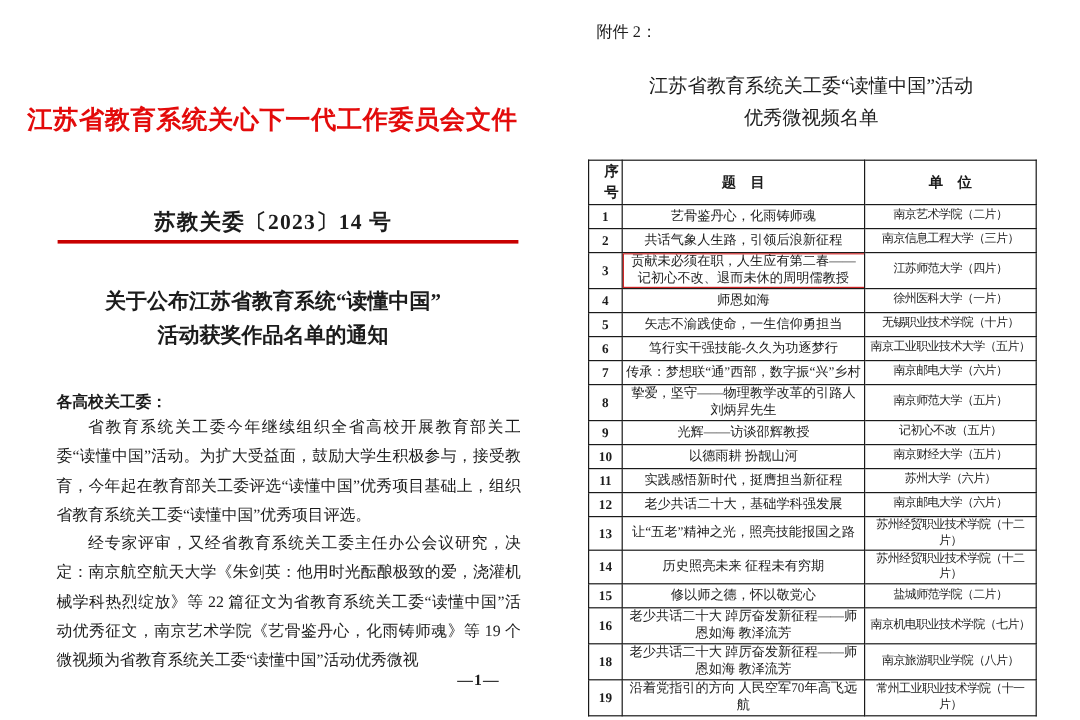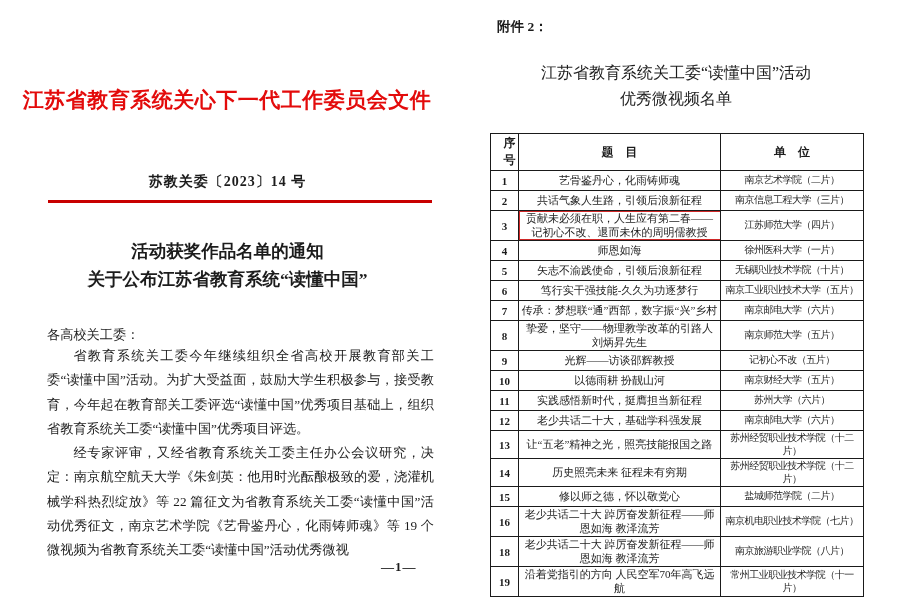--- a/index.html
+++ b/index.html
@@ -8,34 +8,34 @@
   .canvas { position:relative; width:900px; height:600px; background:#fff; }
   .page { position:absolute; top:0; height:600px; background:#fff; }
   .page-left  { left:0;   width:455px;padding-left:37px; }
   .page-right { left:455px; width:445px; }
 
   
   .red-header { position:absolute; left:20px; top:86px; width:414px; text-align:center;
                 font-size:21px; font-weight:bold; color:var(--red-main,#e30b0b);
                 letter-spacing:0.5px; }
   .doc-no { position:absolute; left:0; top:173px; width:455px; text-align:center;
-            font-size:14px; font-weight:bold; letter-spacing:1px; }
+            font-size:18px; font-weight:bold; letter-spacing:1px; }
   .red-rule { position:absolute; left:48px; top:200px; width:384px; height:3px;
               background:var(--red-rule,#c80000); }
   .doc-title { position:absolute; left:0; top:237px; width:455px; text-align:center;
                font-size:17.5px; font-weight:bold; line-height:28px; }
-  .salutation { position:absolute; left:47px; top:326px; font-size:13.2px; font-weight:400; }
+  .salutation { position:absolute; left:47px; top:326px; font-size:13.2px; font-weight:700; }
   .body-block { position:absolute; left:47px; top:344px; width:387px;
                 font-size:13.2px; line-height:24.3px; text-align:justify; }
   .body-block p { text-indent:2em; margin:0; }
   .page-no { position:absolute; left:381px; top:559px; font-size:13px; font-weight:bold;
              letter-spacing:1px; }
 
   
-  .attach { position:absolute; left:42px; top:18px; font-size:13.5px; font-weight:bold; }
+  .attach { position:absolute; left:42px; top:18px; font-size:13.5px; font-weight:normal; }
   .r-title { position:absolute; left:0; top:60px; width:442px; text-align:center;
              font-size:16px; font-weight:normal; line-height:26px; }
   table.award-table { position:absolute; left:35px; top:133px; width:373px;
                       border-collapse:collapse; table-layout:fixed; }
   .award-table th, .award-table td { border:1px solid #1a1a1a; text-align:center;
                       vertical-align:middle; padding:1px 2px; overflow:hidden; }
   .award-table th { font-size:12px; font-weight:bold; height:23px; }
   .award-table td { height:20px; }
   td.c-no    { font-size:11px; font-weight:bold; }
   th.c-no    { width:28px;padding-left:12px; }
@@ -49,22 +49,22 @@
 </head>
 <body>
 
 <div class="canvas">
 
   <div class="page page-left">
     <div class="red-header">江苏省教育系统关心下一代工作委员会文件</div>
     <div class="doc-no">苏教关委〔2023〕14 号</div>
     <div class="red-rule"></div>
     <div class="doc-title">
+      <div>关于公布江苏省教育系统“读懂中国”</div>
       <div>活动获奖作品名单的通知</div>
-      <div>关于公布江苏省教育系统“读懂中国”</div>
     </div>
     <div class="salutation">各高校关工委：</div>
     <div class="body-block">
       <p>省教育系统关工委今年继续组织全省高校开展教育部关工委“读懂中国”活动。为扩大受益面，鼓励大学生积极参与，接受教育，今年起在教育部关工委评选“读懂中国”优秀项目基础上，组织省教育系统关工委“读懂中国”优秀项目评选。</p>
       <p>经专家评审，又经省教育系统关工委主任办公会议研究，决定：南京航空航天大学《朱剑英：他用时光酝酿极致的爱，浇灌机械学科热烈绽放》等 22 篇征文为省教育系统关工委“读懂中国”活动优秀征文，南京艺术学院《艺骨鉴丹心，化雨铸师魂》等 19 个微视频为省教育系统关工委“读懂中国”活动优秀微视</p>
     </div>
     <div class="page-no">—1—</div>
   </div>
 
   <div class="page page-right">
@@ -97,21 +97,21 @@
             <td class="c-title">贡献未必须在职，人生应有第二春——记初心不改、退而未休的周明儒教授<div class="hl-box"></div></td>
             <td class="c-unit">江苏师范大学（四片）</td>
           </tr>
           <tr>
             <td class="c-no">4</td>
             <td class="c-title">师恩如海</td>
             <td class="c-unit">徐州医科大学（一片）</td>
           </tr>
           <tr>
             <td class="c-no">5</td>
-            <td class="c-title">矢志不渝践使命，引领后浪新征程</td>
+            <td class="c-title">矢志不渝践使命，一生信仰勇担当</td>
             <td class="c-unit">无锡职业技术学院（十片）</td>
           </tr>
           <tr>
             <td class="c-no">6</td>
             <td class="c-title">笃行实干强技能-久久为功逐梦行</td>
             <td class="c-unit">南京工业职业技术大学（五片）</td>
           </tr>
           <tr>
             <td class="c-no">7</td>
             <td class="c-title">传承：梦想联“通”西部，数字振“兴”乡村</td>

